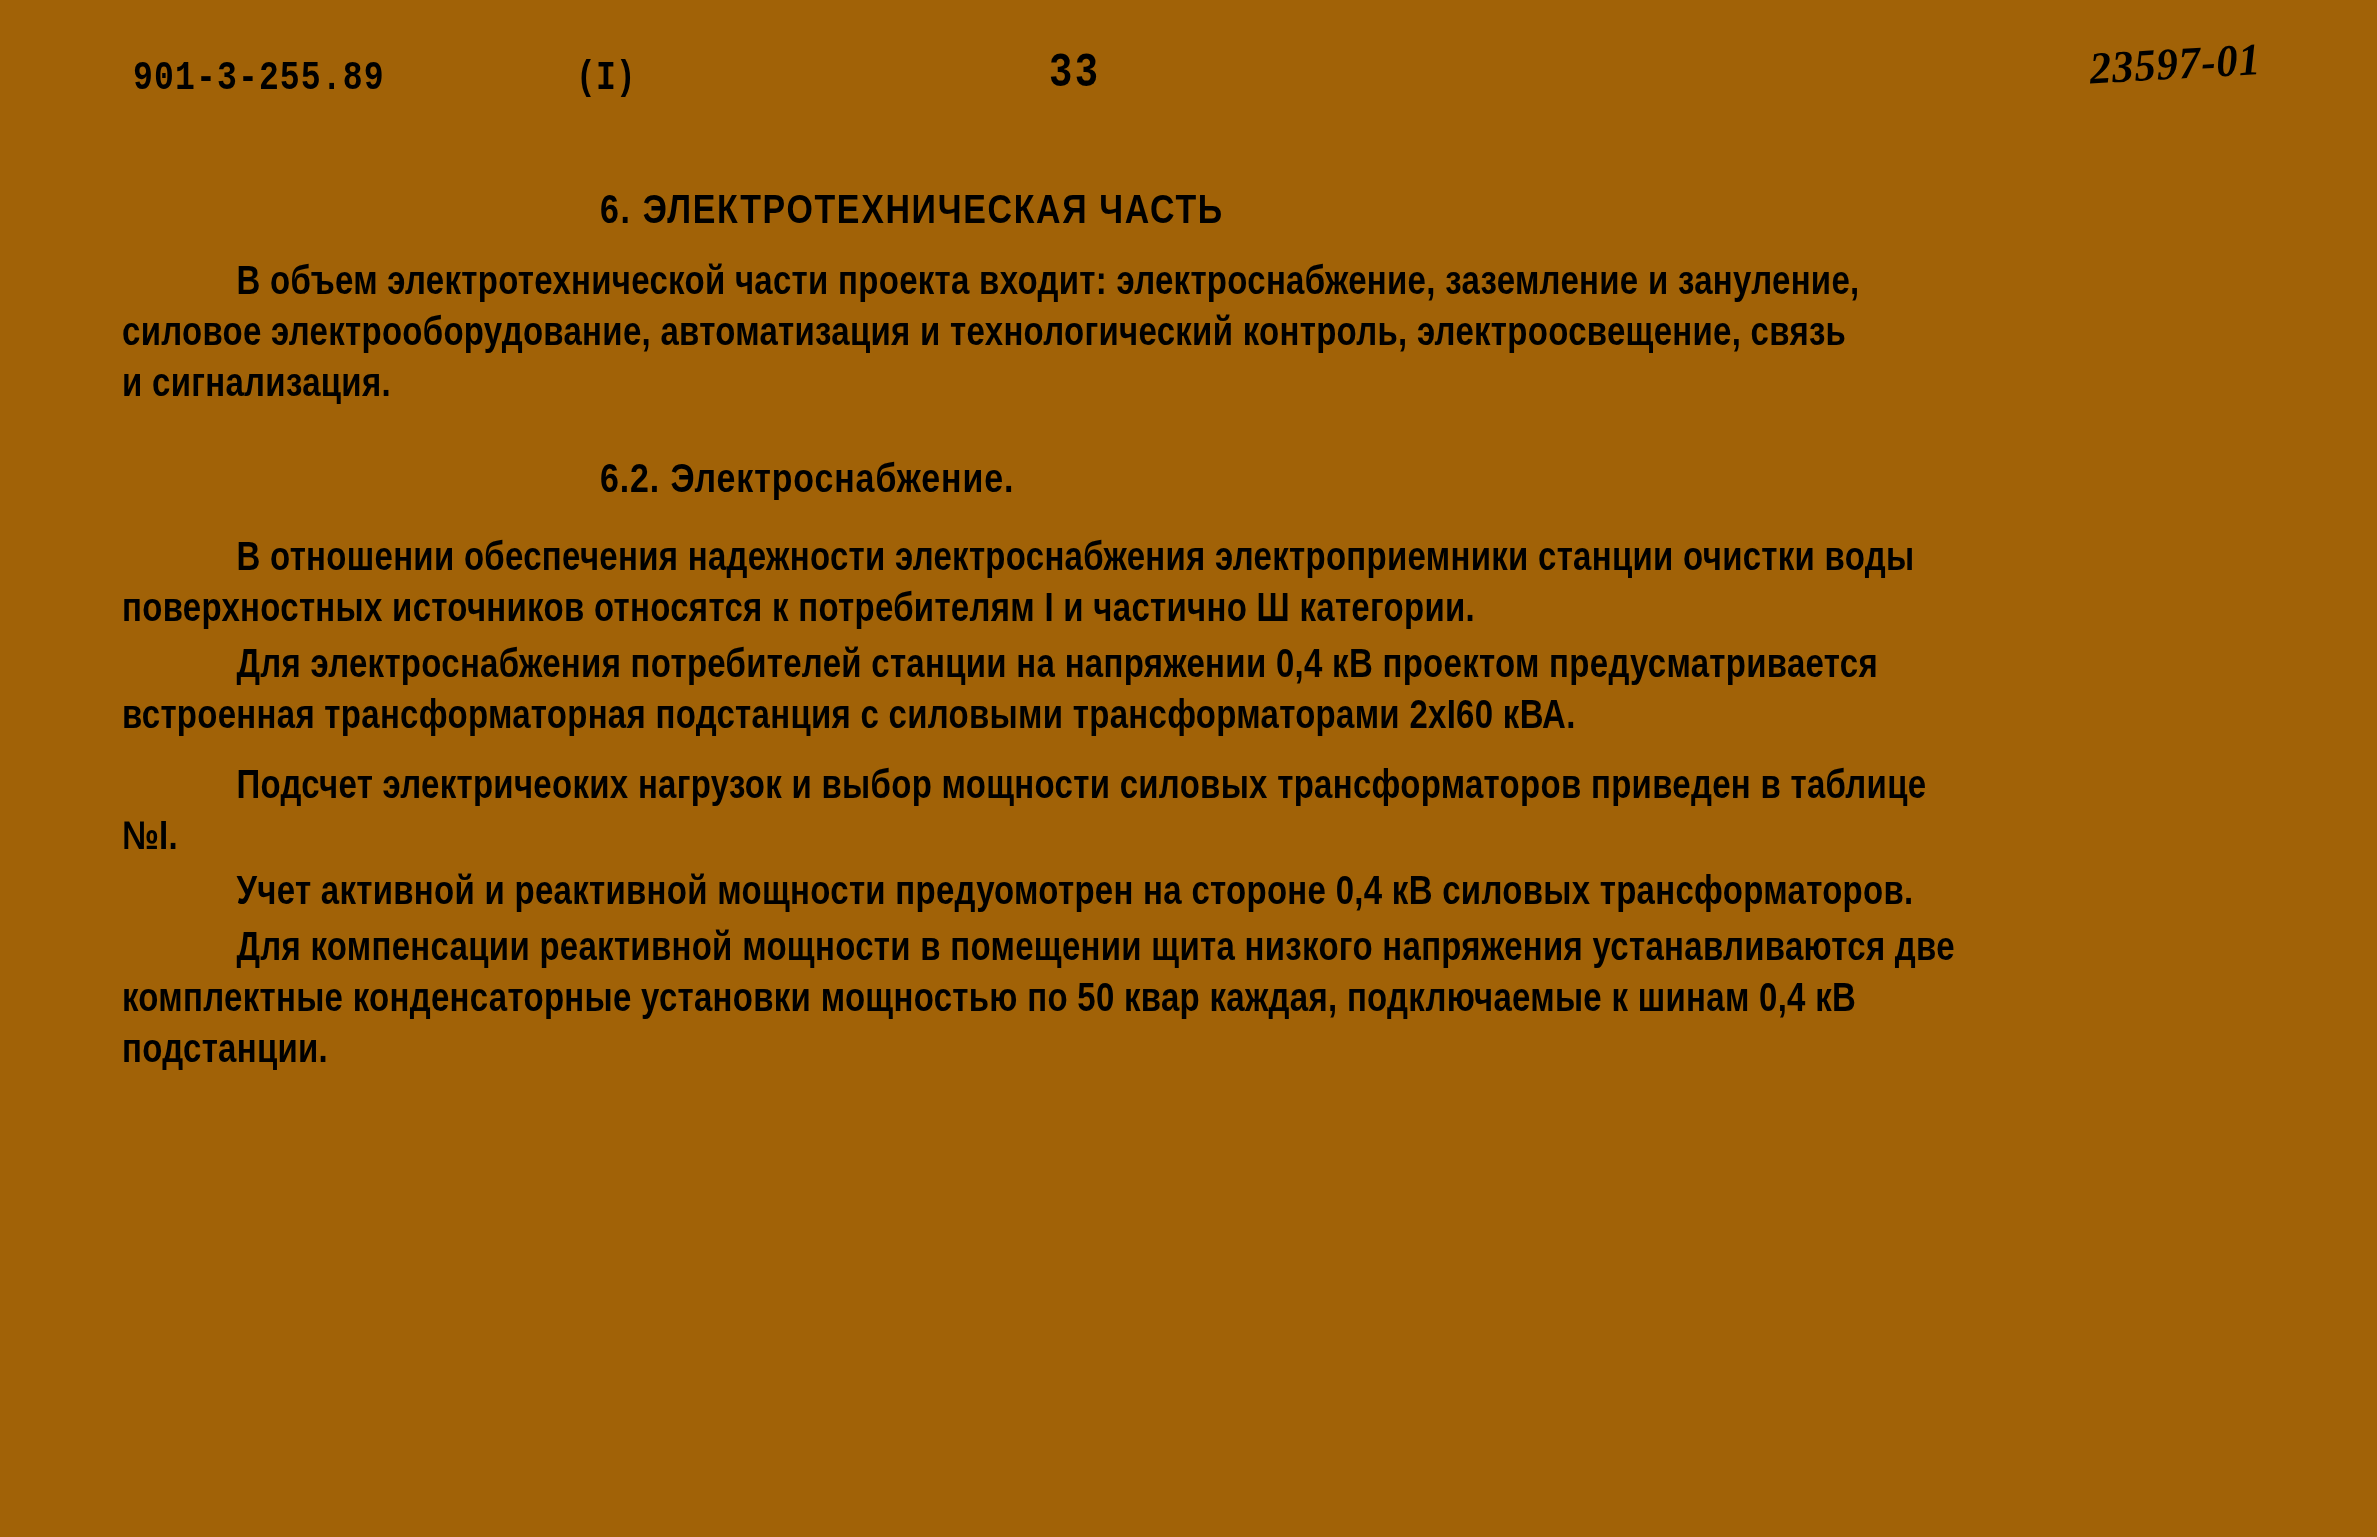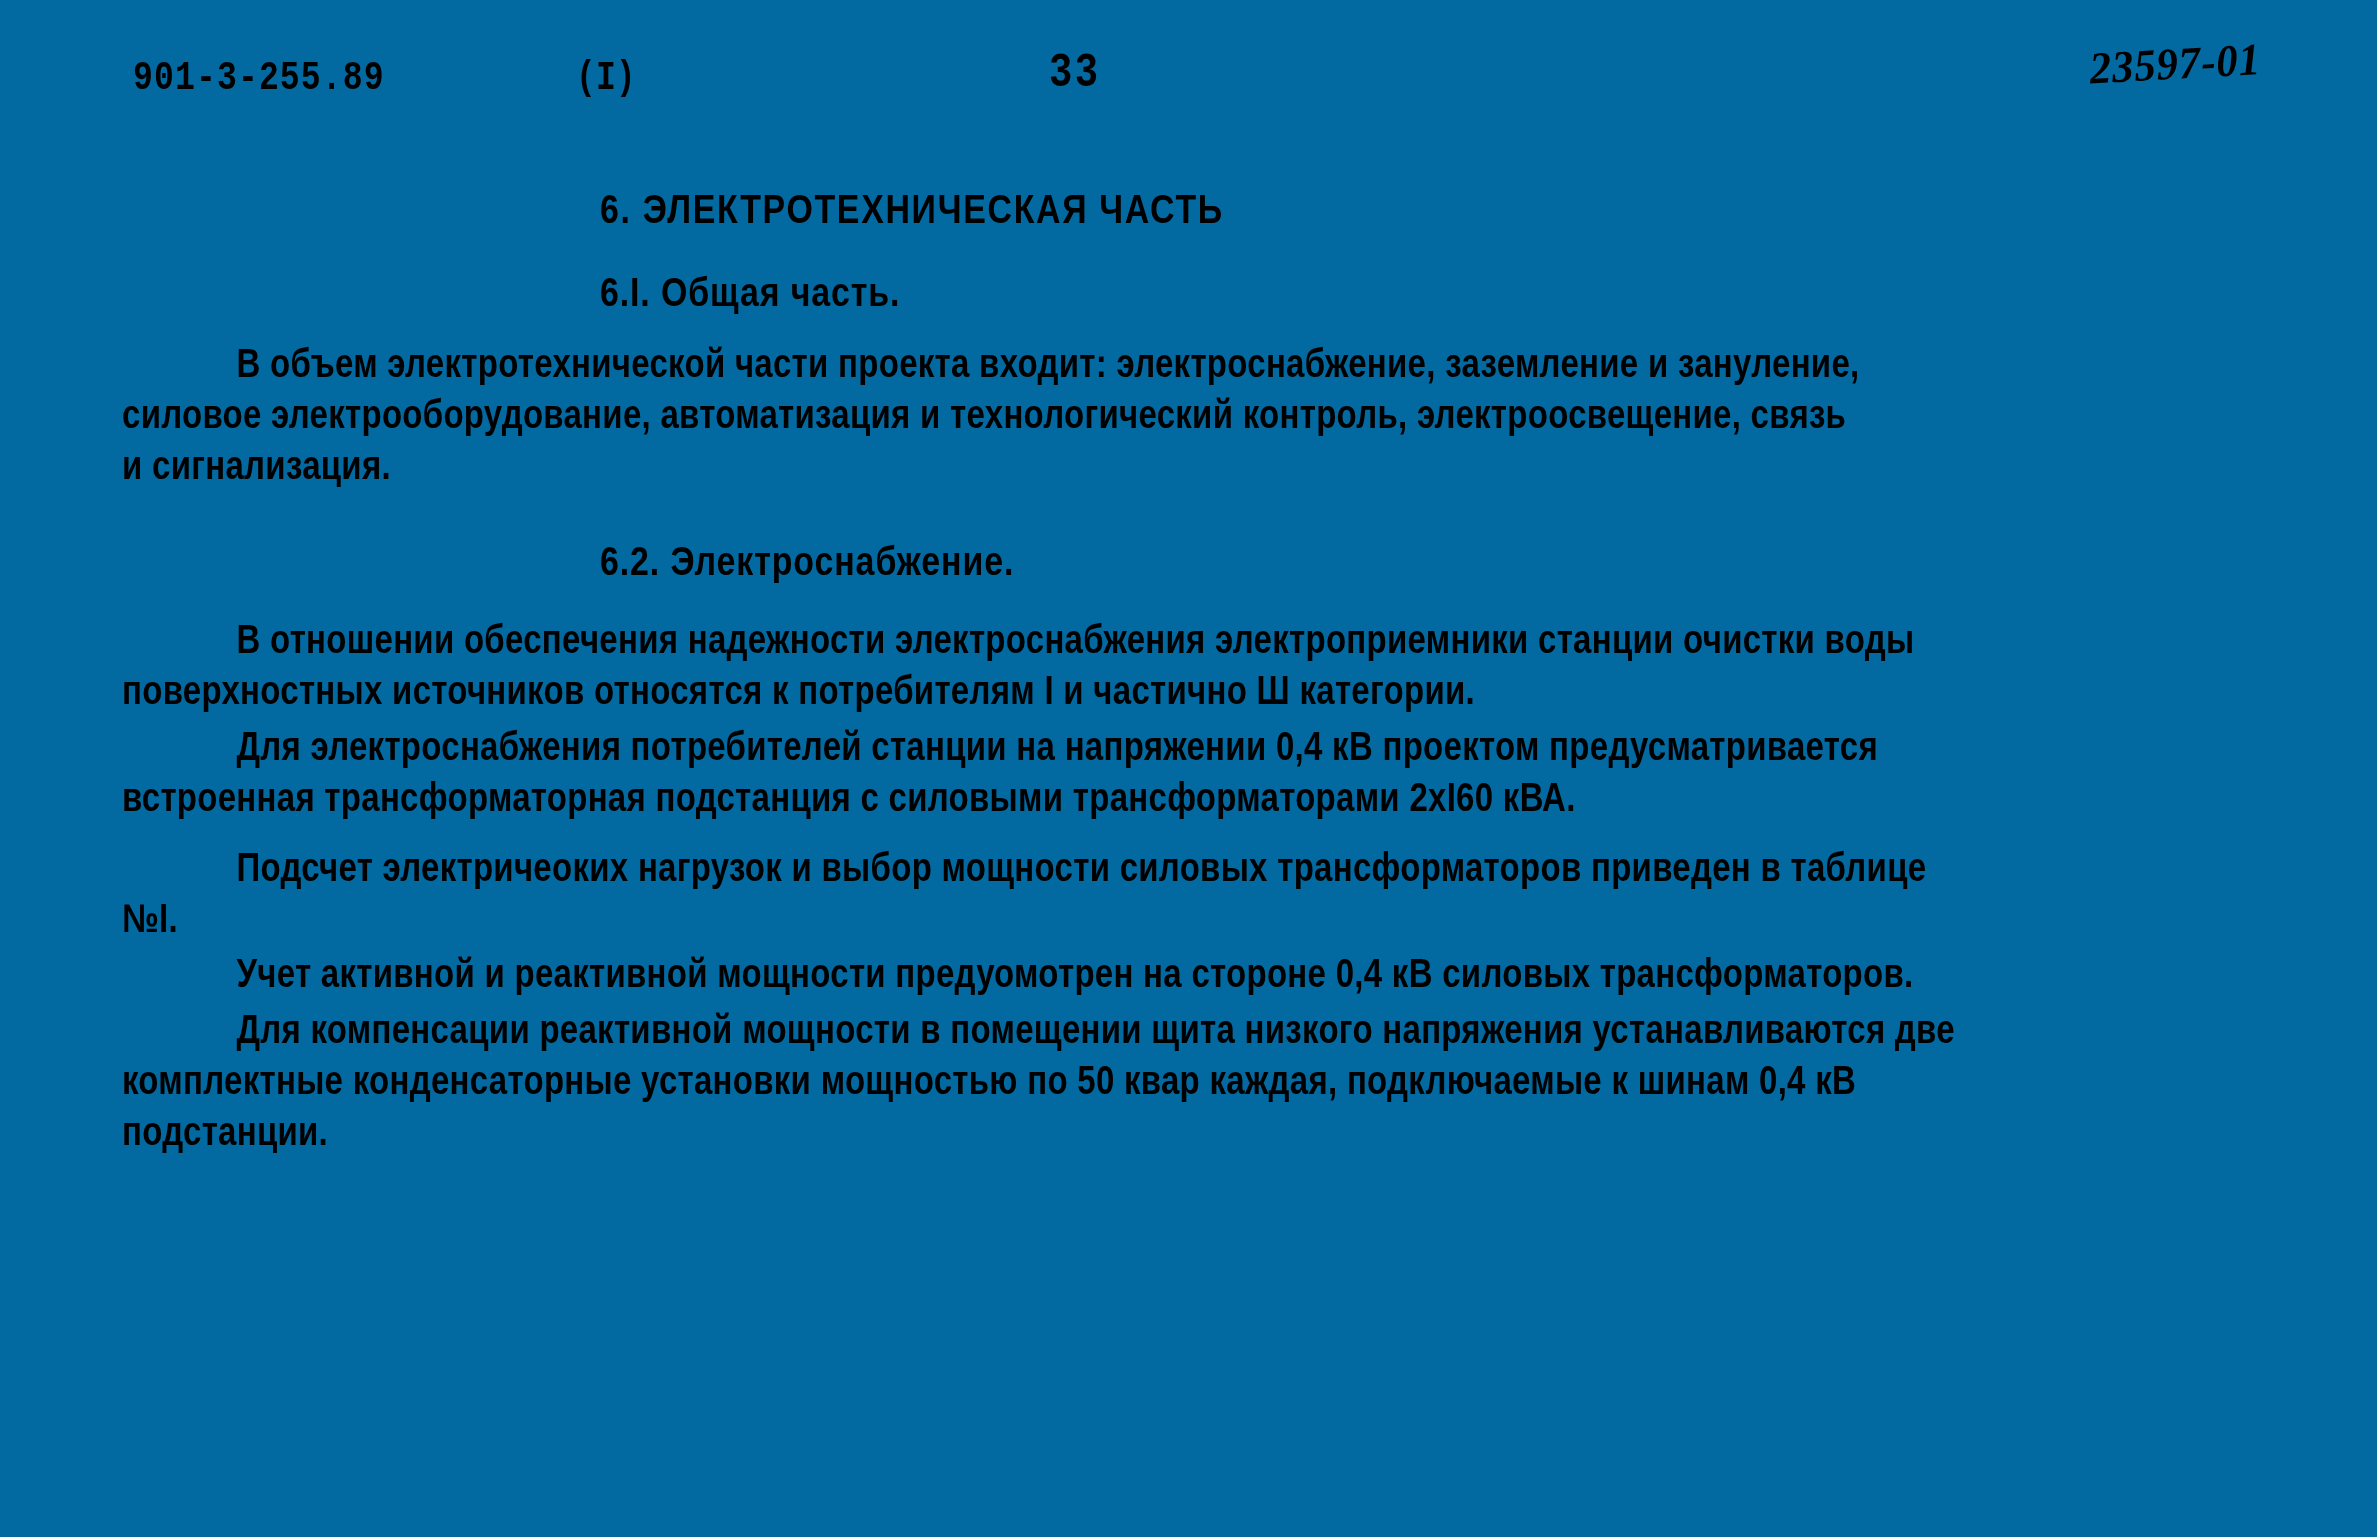--- a/index.html
+++ b/index.html
@@ -11,21 +11,21 @@
 
   body {
     font-family: "Liberation Serif", "DejaVu Serif", serif;
     color: #000000;
   }
 
   .page {
     position: relative;
     width: 2377px;
     height: 1538px;
-    background: #0369a1;
+    background: #a16207;
     overflow: hidden;
     box-sizing: border-box;
   }
 
   
   .header {
     position: absolute;
     top: 47px;
     left: 0;
     width: 2377px;
@@ -138,23 +138,20 @@
     <div class="page-number">33</div>
     <div class="archive-mark">23597-01</div>
   </div>
 
   <div class="content">
 
     <div class="blk-h1">
       <div class="tline heading">6.   ЭЛЕКТРОТЕХНИЧЕСКАЯ ЧАСТЬ</div>
     </div>
 
-    <div class="blk-h2">
-      <div class="tline subheading">6.I. Общая часть.</div>
-    </div>
 
     <div class="blk-p1">
       <div class="tline indent">В объем электротехнической части проекта входит: электроснабжение, заземление и зануление,</div>
       <div class="tline">силовое электрооборудование, автоматизация и технологический контроль, электроосвещение, связь</div>
       <div class="tline">и сигнализация.</div>
     </div>
 
     <div class="blk-h3">
       <div class="tline subheading">6.2. Электроснабжение.</div>
     </div>

